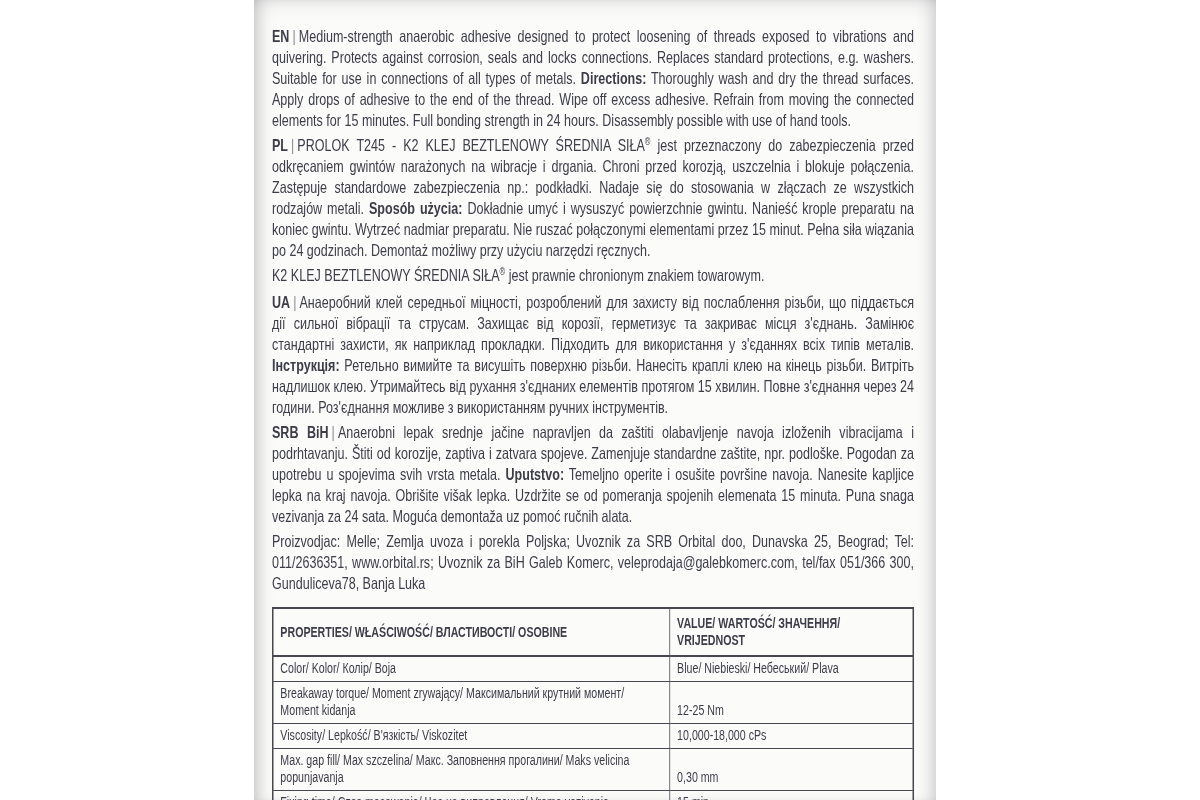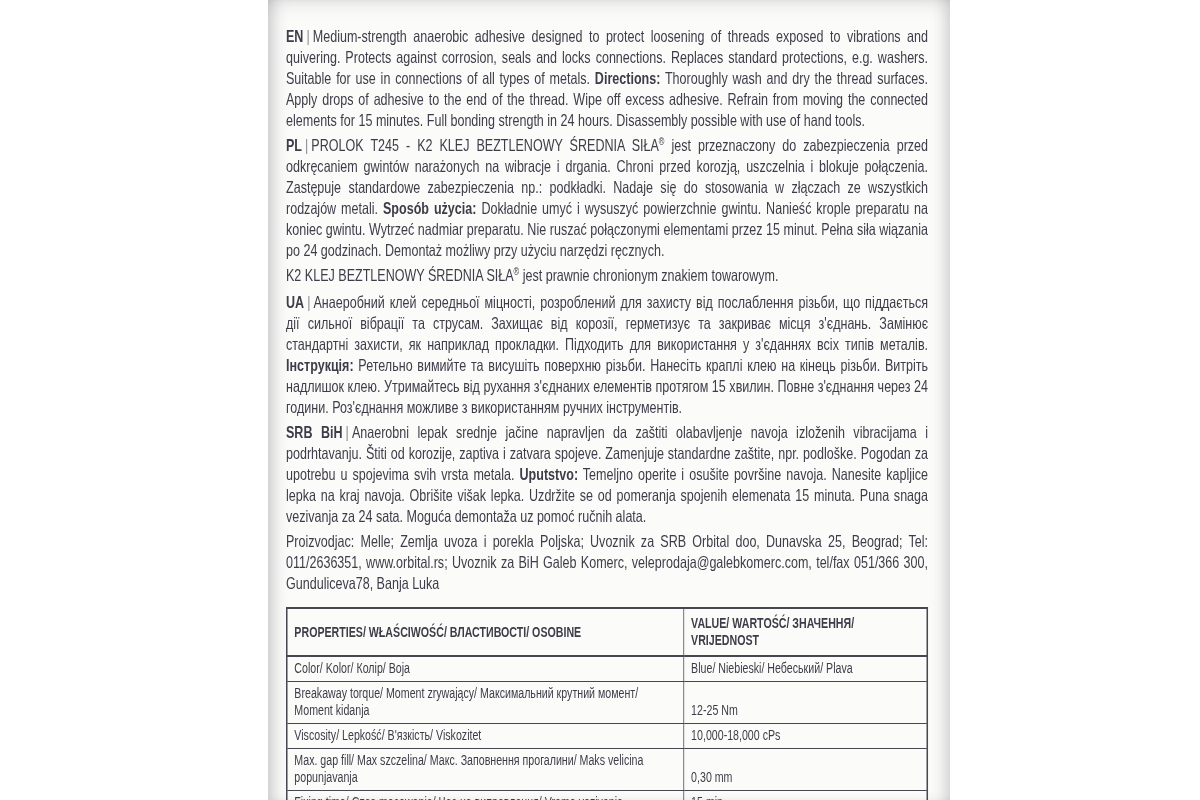--- a/index.html
+++ b/index.html
@@ -4,21 +4,21 @@
 <style>
   html, body { margin: 0; padding: 0; }
   body {
     width: 1200px; height: 800px; overflow: hidden;
     background: #ffffff;
     font-family: "Liberation Sans", sans-serif;
   }
   .stage { position: relative; width: 1200px; height: 800px; overflow: hidden; background: #fff; }
 
   .label-sheet {
-    position: absolute; left: 268px; top: 0; width: 682px; height: 800px;
+    position: absolute; left: 254px; top: 0; width: 682px; height: 800px;
     background: #fbfbfa;
     box-shadow:
       inset 14px 0 16px -10px rgba(40,40,48,0.25),
       inset -14px 0 16px -10px rgba(40,40,48,0.22),
       inset 0 16px 18px -12px rgba(40,40,48,0.10);
     overflow: hidden;
   }
 
   .sheet-content { position: absolute; left: 18px; top: 26px; width: 642px; }
 

